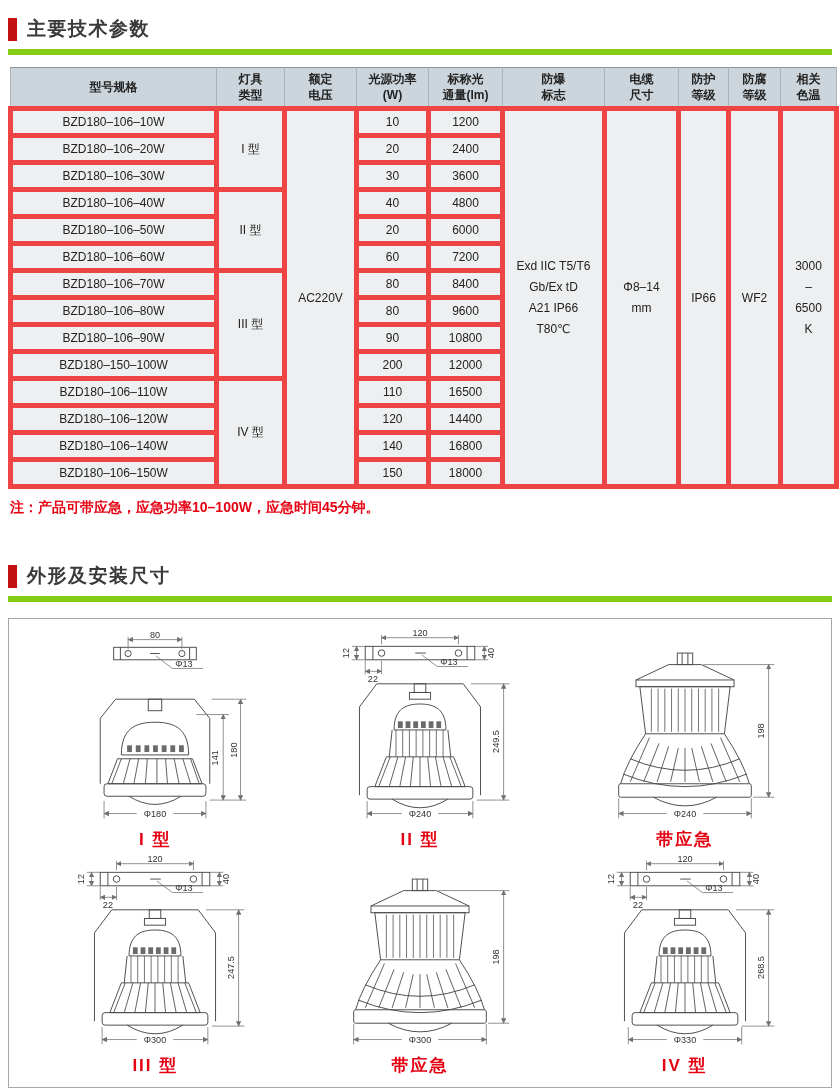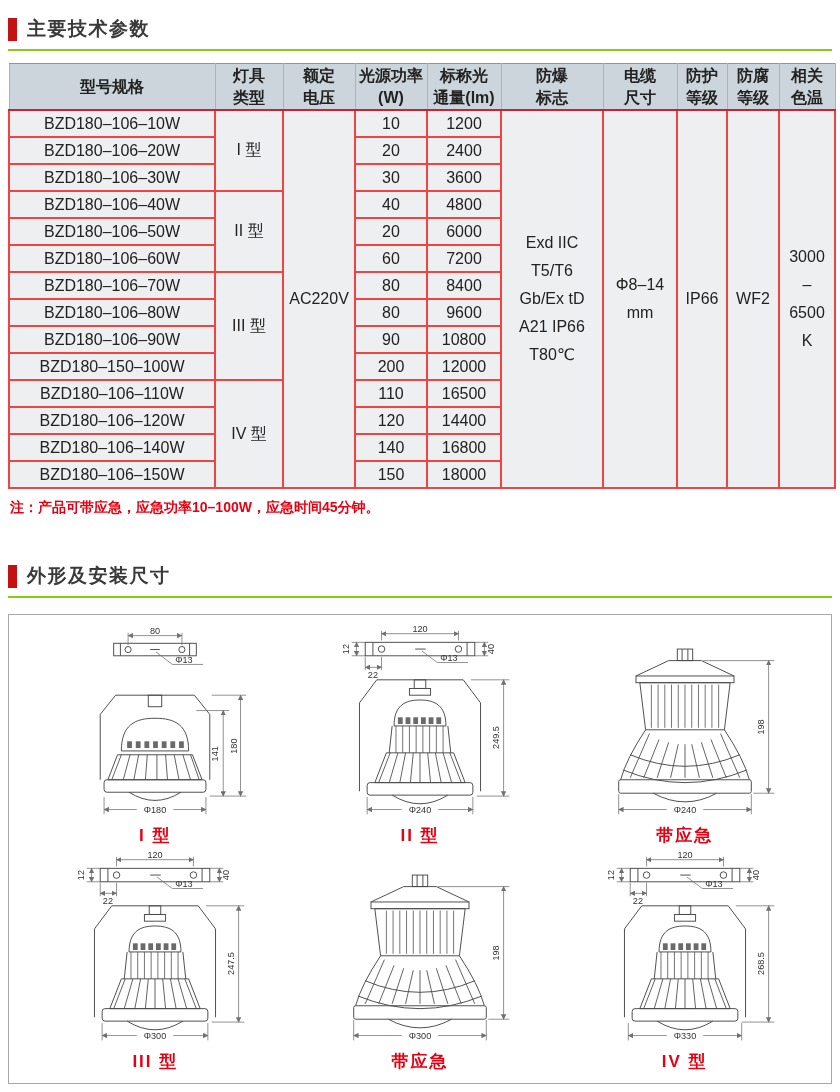--- a/index.html
+++ b/index.html
@@ -1,28 +1,28 @@
 <!DOCTYPE html>
 <html><head>
 <meta charset="utf-8">
 <style>
   * { box-sizing: border-box; }
   body { margin:0; background:#fff; width:840px; font-family:"Liberation Sans","DejaVu Sans",sans-serif; color:#222; }
   .page { width:840px; min-height:1092px; padding:2px 0 10px 0; }
 
   .section-header { display:flex; align-items:center; gap:10px; margin:14px 8px 0 8px;
-                    border-bottom:2px solid #84cc16; padding-bottom:7px; }
+                    border-bottom:6px solid #84cc16; padding-bottom:7px; }
   .red-bar { width:9px; height:23px; background:#c41111; flex:0 0 auto; }
   .section-title { font-size:19px; font-weight:bold; color:#3a3a3a; letter-spacing:1.5px; }
 
-  table.spec { border-collapse:collapse; table-layout:fixed; width:824px; margin:12px 8px 0 8px; font-size:16px; }
+  table.spec { border-collapse:collapse; table-layout:fixed; width:824px; margin:12px 8px 0 8px; font-size:12px; }
   table.spec th { background:#ccd5db; border:1px solid #a9b3b9; border-top:1px solid #8b959b;
                   border-bottom:2px solid #cf2030; font-weight:bold; color:#222;
                   white-space:pre-line; height:41px; padding:1px 2px; line-height:1.35; }
-  table.spec td { background:#edeff0; border:2px solid #ef4444; text-align:center;
+  table.spec td { background:#edeff0; border:5px solid #ef4444; text-align:center;
                   height:27px; padding:0 2px; white-space:pre-line; }
   td.multiline { line-height:1.75;margin-top:32px; }
 
   .note { color:#e60012; font-weight:bold; font-size:14px; margin:10px 8px 0 10px; }
 
   .drawings { margin:16px 8px 0 8px; border:1px solid #a8a8a8; height:470px;
               display:grid; grid-template-columns:1fr 1fr 1fr; grid-template-rows:1fr 1fr;
               padding:8px 14px; background:#fff; }
   .fig { display:flex; flex-direction:column; align-items:center; justify-content:center; }
   .fig-label { color:#e60012; font-weight:bold; font-size:17px; margin-top:1px; letter-spacing:2px; }

